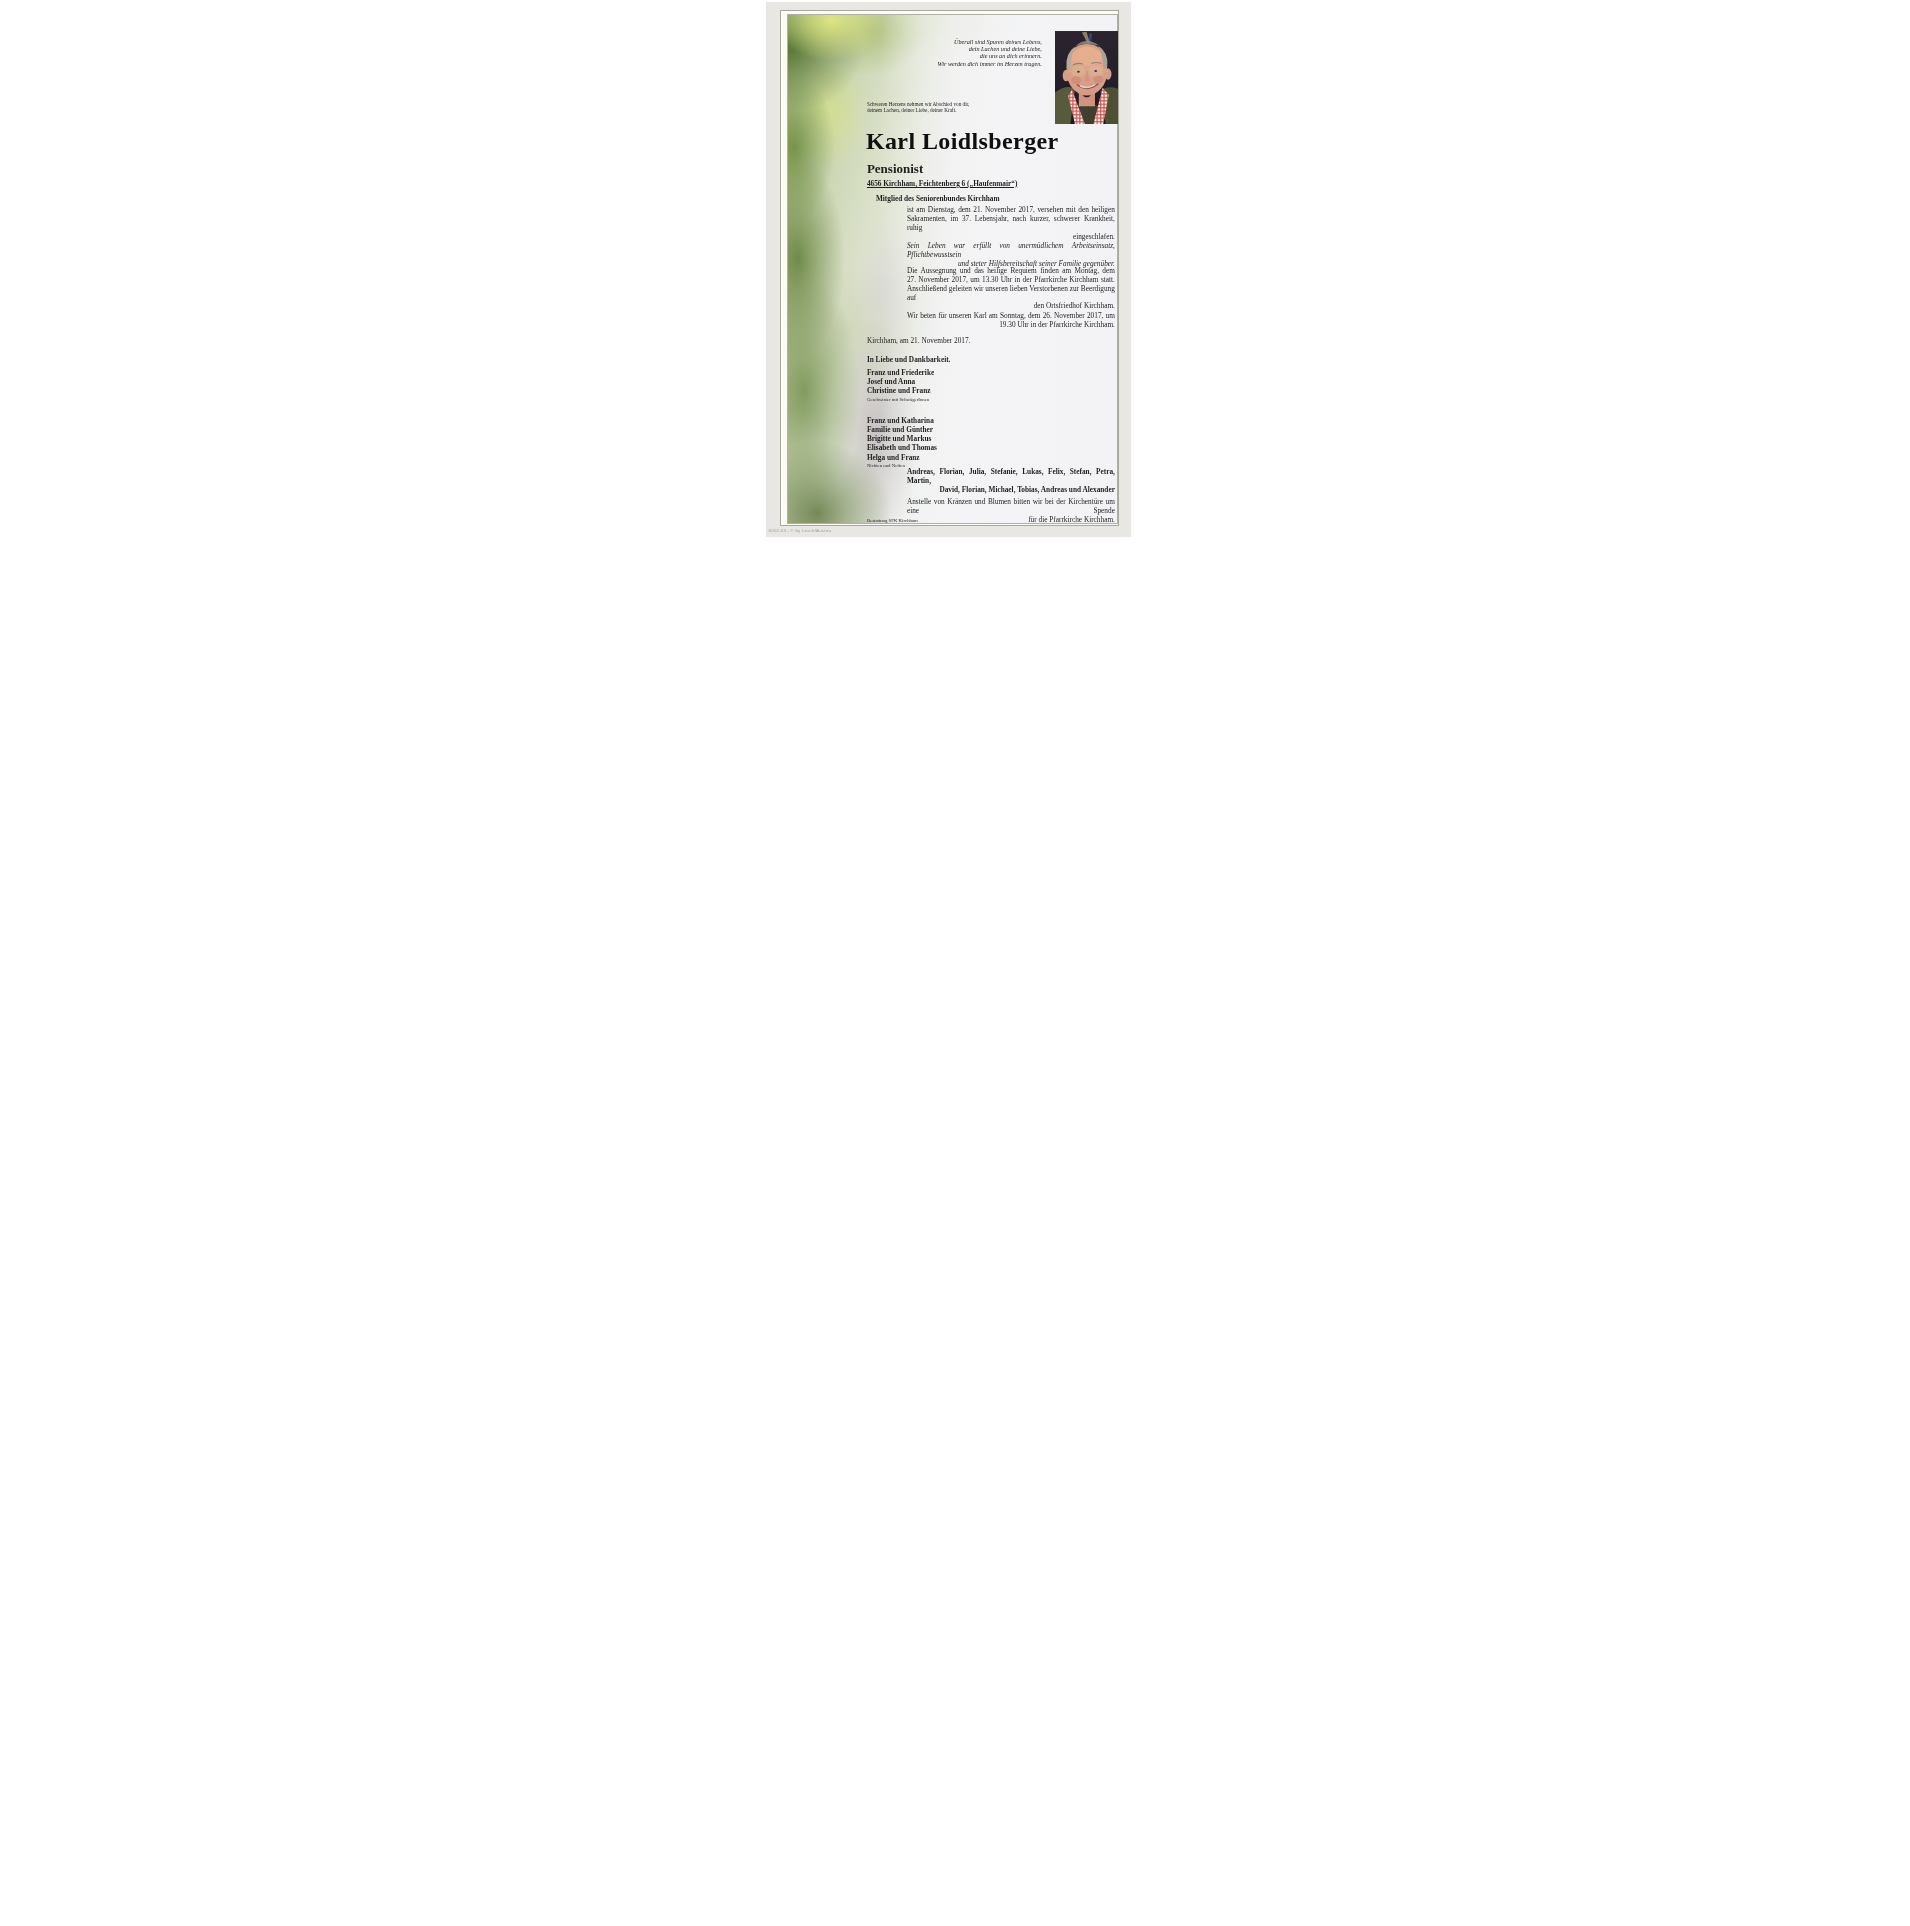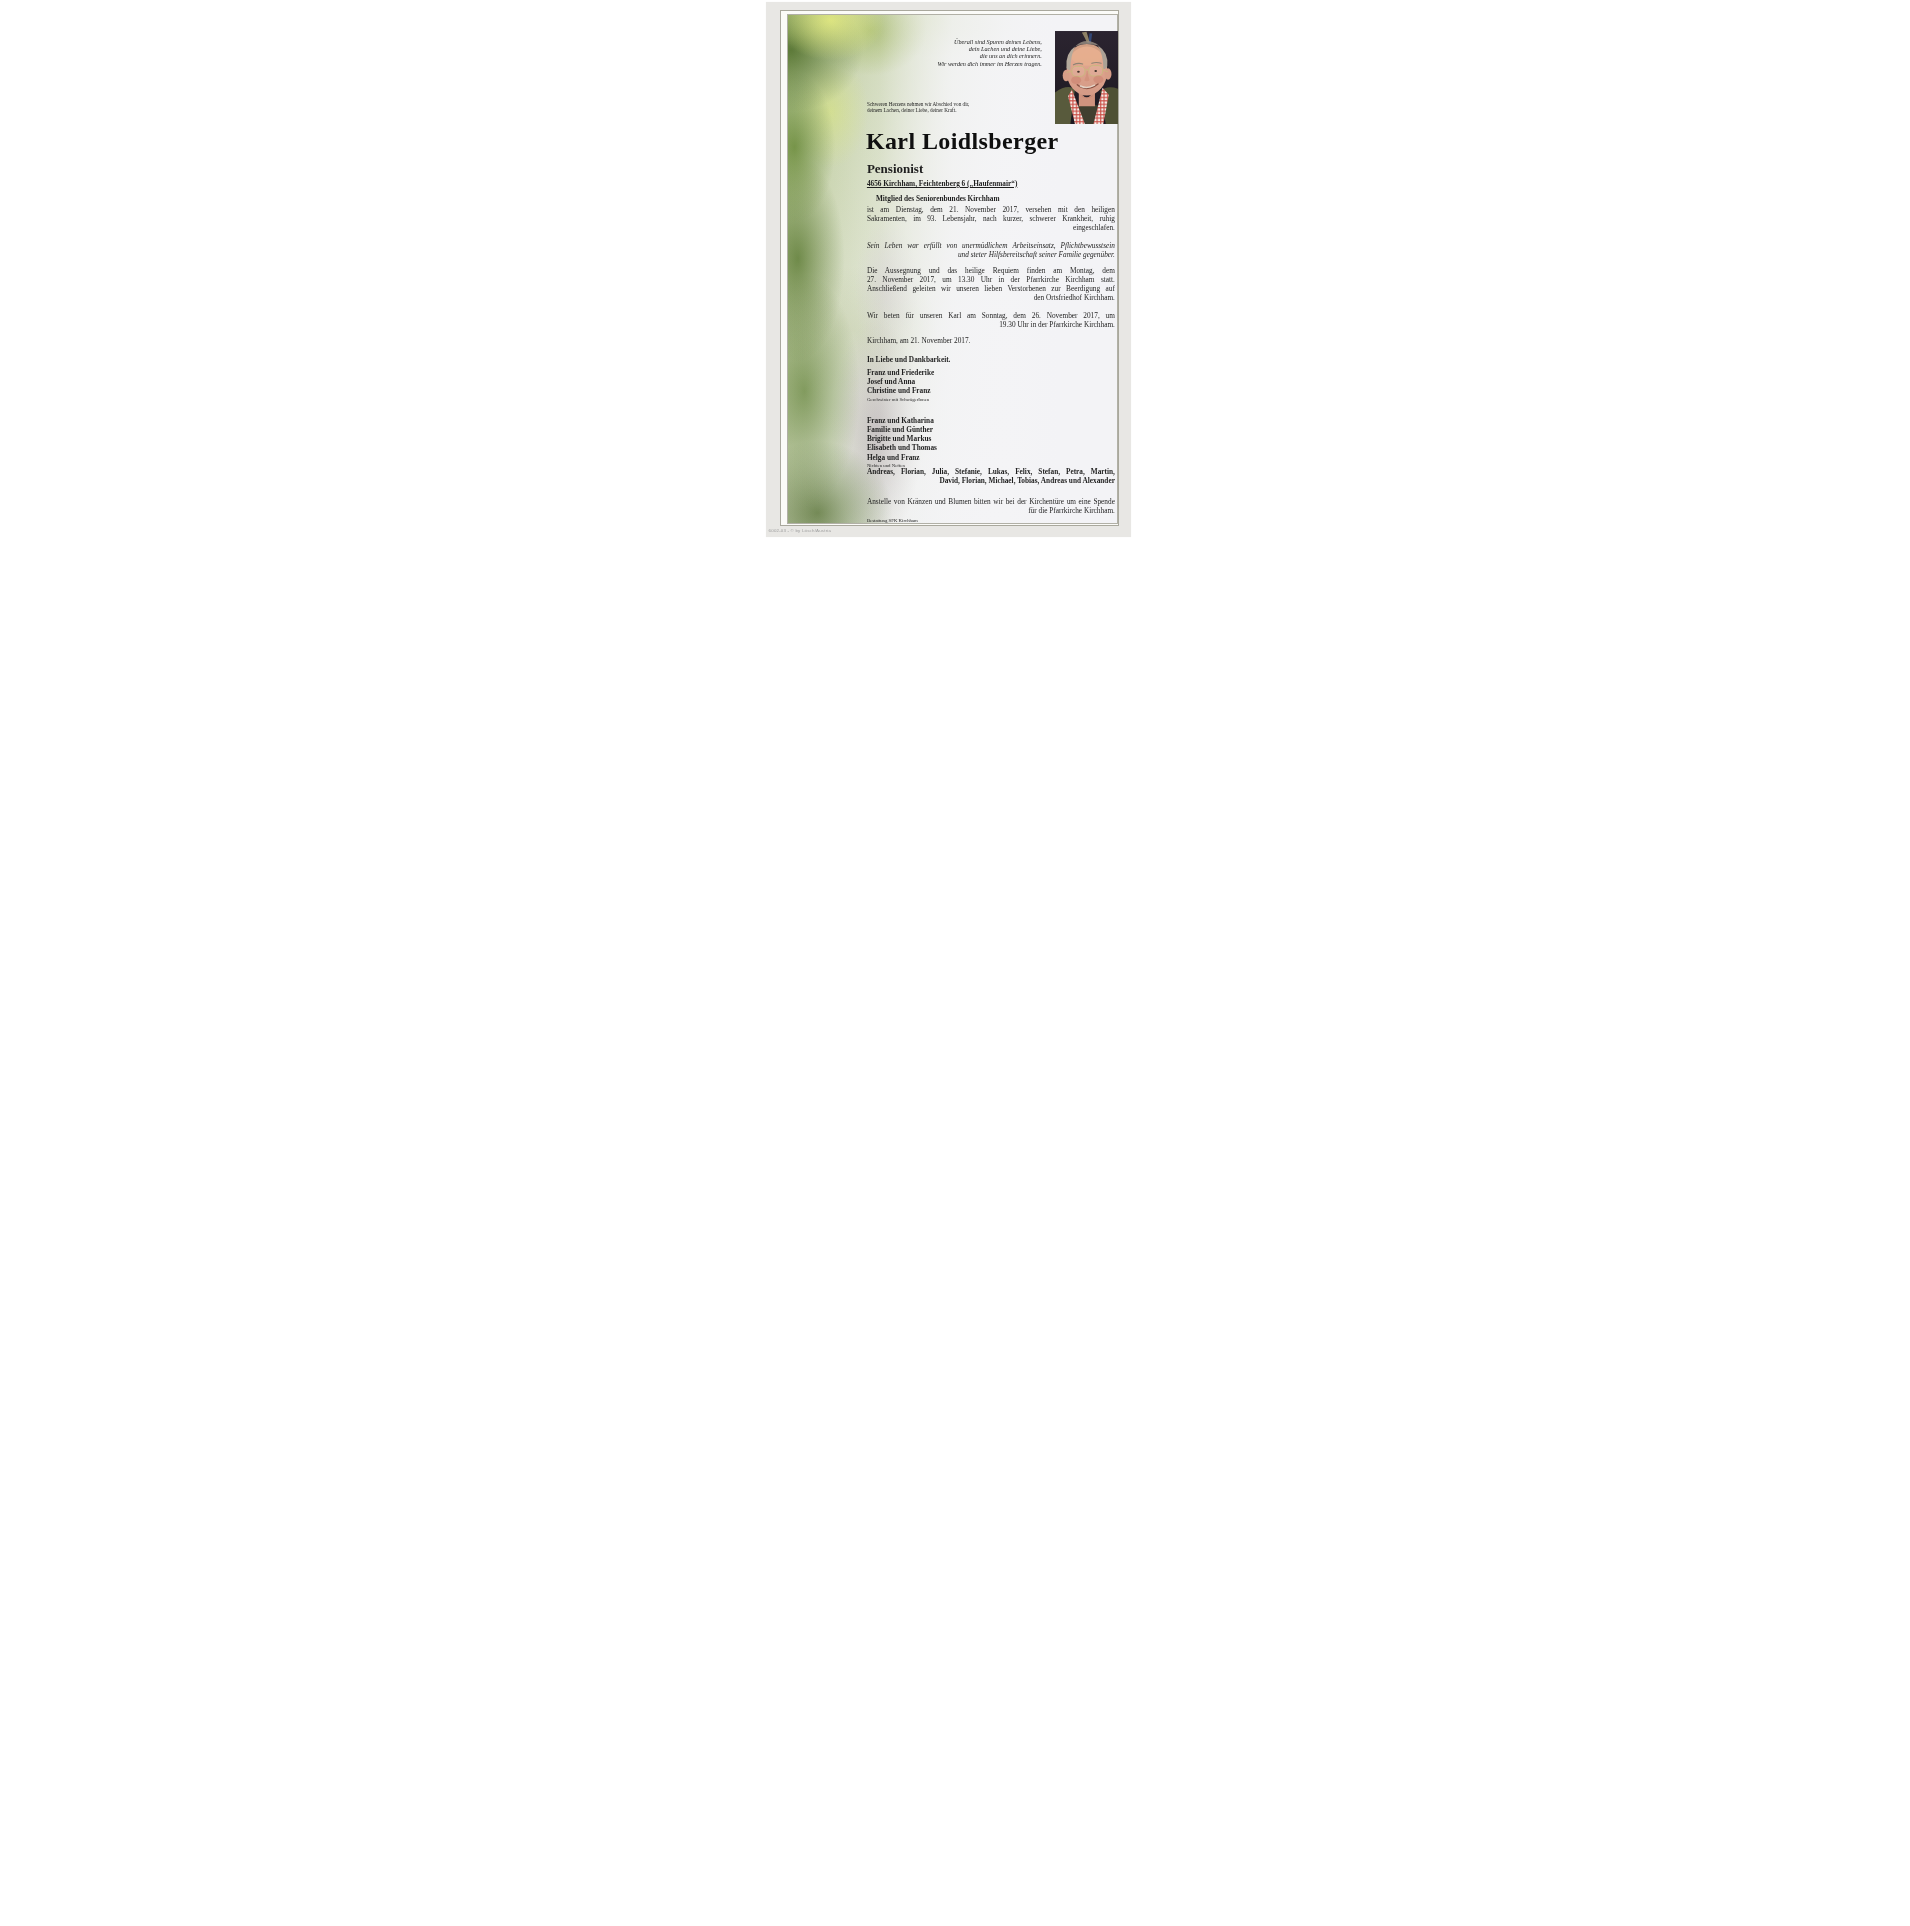--- a/index.html
+++ b/index.html
@@ -44,21 +44,21 @@
       radial-gradient(ellipse 77px 162px at 5% 74%, rgba(106,136,66,.8), rgba(106,136,66,0) 72%),
       radial-gradient(ellipse 100px 96px at 9% 98%, rgba(90,116,56,.85), rgba(90,116,56,0) 75%),
       radial-gradient(ellipse 65px 162px at 27% 82%, rgba(168,156,164,.6), rgba(168,156,164,0) 70%),
       radial-gradient(ellipse 46px 100px at 30% 54%, rgba(206,199,206,.5), rgba(206,199,206,0) 70%),
       radial-gradient(ellipse 116px 85px at 20% 62%, rgba(188,198,158,.45), rgba(188,198,158,0) 75%),
       linear-gradient(105deg, #a7bd80 0%, #c9d4ae 18%, #e2e6d6 38%, #eff0ee 55%, #f4f4f6 75%, #f2f3f5 100%);
   }
 
   .txt { position:absolute; left:79px; width:248px; color:#1e1e1e;
          font-size:7.3px; line-height:8.9px; }
-  .jl   { text-align:justify; text-align-last:justify; }
+  .jl   { text-align:justify; text-align-last:justify;margin-left:40px; }
   .jend { text-align:right; }
 
   .quote {
     position:absolute; right:75px; top:23px; width:169px;
     text-align:right; font-style:italic; font-size:6.2px; line-height:7.3px; color:#222;
   }
 
   .intro { top:86px; font-size:5.2px; line-height:6.4px; }
 
   .title {
@@ -181,21 +181,21 @@
       </div>
 
       <h1 class="title">Karl Loidlsberger</h1>
 
       <div class="txt occupation">Pensionist</div>
       <div class="txt address">4656 Kirchham, Feichtenberg 6 („Haufenmair“)</div>
       <div class="txt membership">Mitglied des Seniorenbundes Kirchham</div>
 
       <div class="txt p-death">
         <div class="jl">ist am Dienstag, dem 21. November 2017, versehen mit den heiligen</div>
-        <div class="jl">Sakramenten, im 93. Lebensjahr, nach kurzer, schwerer Krankheit, ruhig</div>
+        <div class="jl">Sakramenten, im 37. Lebensjahr, nach kurzer, schwerer Krankheit, ruhig</div>
         <div class="jend">eingeschlafen.</div>
       </div>
 
       <div class="txt p-life">
         <div class="jl">Sein Leben war erfüllt von unermüdlichem Arbeitseinsatz, Pflichtbewusstsein</div>
         <div class="jend">und steter Hilfsbereitschaft seiner Familie gegenüber.</div>
       </div>
 
       <div class="txt p-funeral">
         <div class="jl">Die Aussegnung und das heilige Requiem finden am Montag, dem</div>

